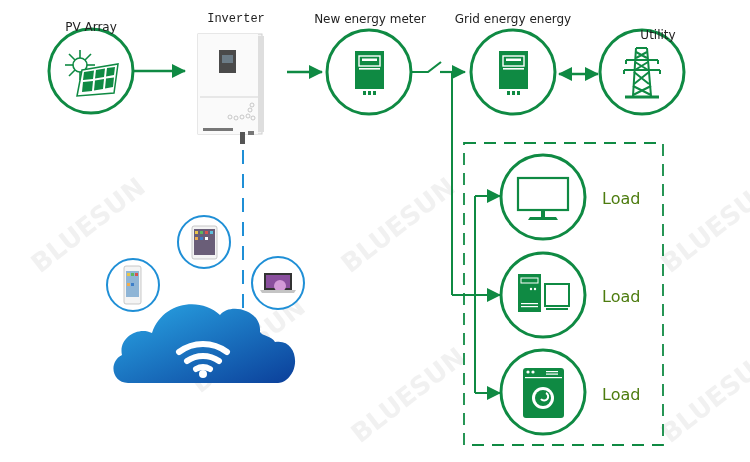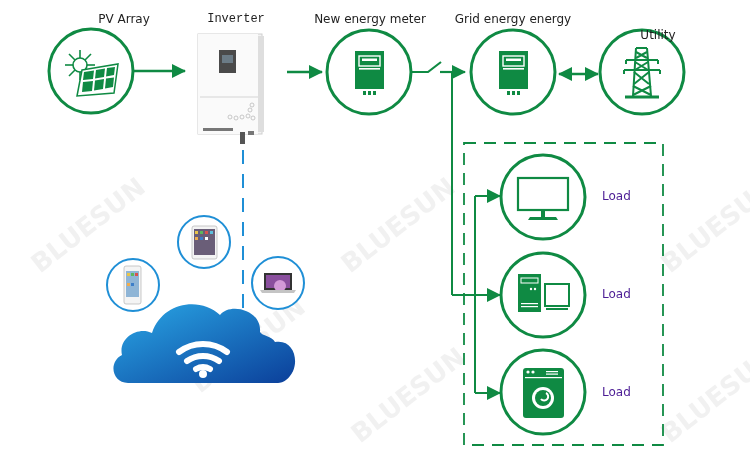--- a/index.html
+++ b/index.html
@@ -1,18 +1,18 @@
 <!DOCTYPE html>
 <html><head>
 <meta charset="utf-8">
 <style>
   html,body{margin:0;padding:0;background:#fff;}
   body{width:750px;height:462px;position:relative;overflow:hidden;font-family:"DejaVu Sans","Liberation Sans",sans-serif;}
   .lbl{position:absolute;font-size:12px;color:#222;white-space:nowrap;transform:translateX(-50%);}
-  .load-lbl{position:absolute;font-size:12px;color:#4c1d95;}
+  .load-lbl{position:absolute;font-size:16px;color:#4d7c0f;}
   svg.main{position:absolute;left:0;top:0;}
   .wm{position:absolute;font-family:"DejaVu Sans",sans-serif;font-weight:bold;font-size:26px;color:rgba(150,150,150,0.13);transform:rotate(-38deg);white-space:nowrap;}
 </style>
 </head>
 <body>
 
 <div class="wm" style="left:20px;top:210px;">BLUESUN</div>
 <div class="wm" style="left:180px;top:330px;">BLUESUN</div>
 <div class="wm" style="left:330px;top:210px;">BLUESUN</div>
 <div class="wm" style="left:650px;top:210px;">BLUESUN</div>
@@ -219,21 +219,21 @@
     <path fill="url(#cloudg)" d="M128,383 C112,383 108,362 122,355 C118,338 138,326 152,333 C162,302 200,296 220,315 C230,302 262,310 260,332 C262,336 272,336 275,342 C296,338 302,368 286,380 C284,382 280,383 278,383 Z"></path>
     <g fill="none" stroke="#fff" stroke-linecap="round">
       <path d="M179,352 A40,40 0 0 1 227,352" stroke-width="6"></path>
       <path d="M187,361 A28,28 0 0 1 219,361" stroke-width="6"></path>
       <path d="M196,369 A14,14 0 0 1 210,369" stroke-width="6"></path>
     </g>
     <circle cx="203" cy="374" r="4" fill="#fff"></circle>
   </g>
 </svg>
 
-<div class="lbl" style="left:91px;top:12px;margin-left:33px;">PV Array</div>
+<div class="lbl" style="left:91px;top:20px;">PV Array</div>
 <div class="lbl" style="left:236px;top:12px;font-family:Liberation Mono, monospace;">Inverter</div>
 <div class="lbl" style="left:370px;top:12px;">New energy meter</div>
 <div class="lbl" style="left:513px;top:12px;">Grid energy energy</div>
 <div class="lbl" style="left:642px;top:28px;margin-left:16px;">Utility</div>
 
 <div class="load-lbl" style="left:602px;top:189px;">Load</div>
 <div class="load-lbl" style="left:602px;top:287px;">Load</div>
 <div class="load-lbl" style="left:602px;top:385px;">Load</div>
 
 </body></html>

